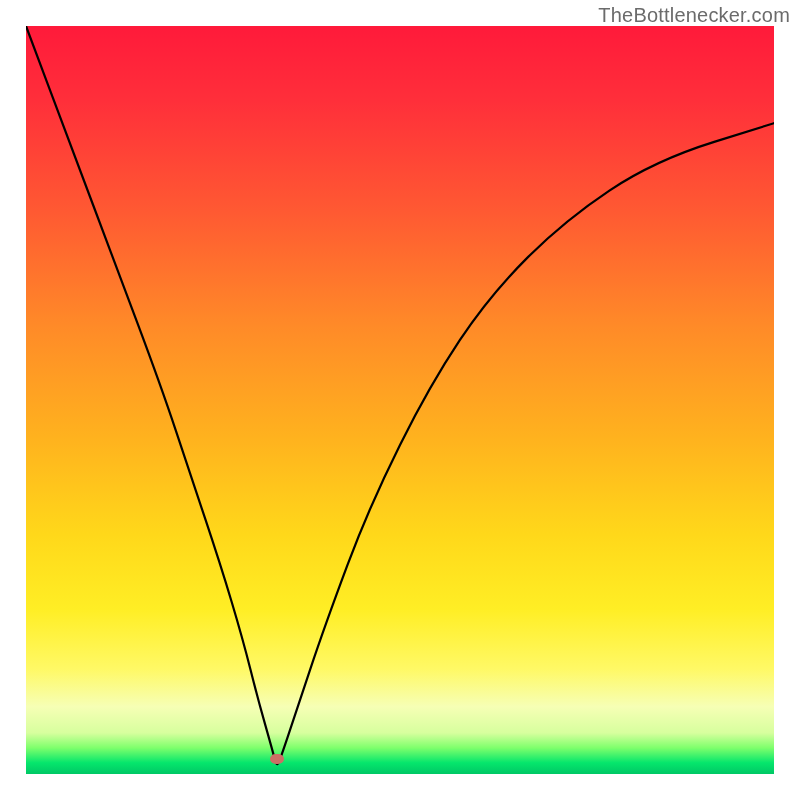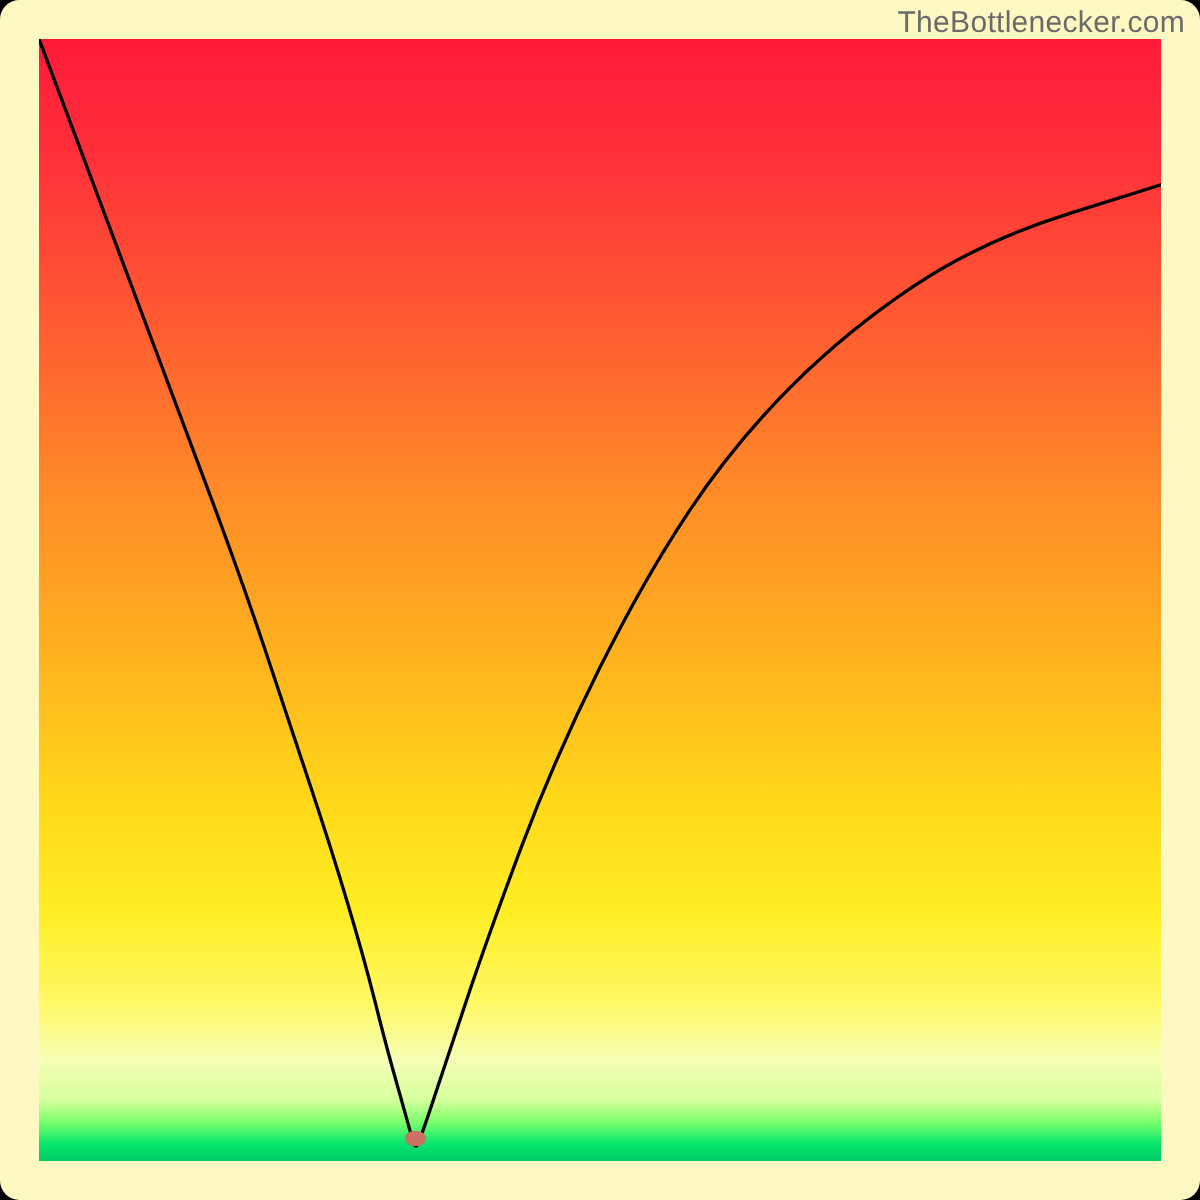--- a/index.html
+++ b/index.html
@@ -8,22 +8,21 @@
     width: 800px;
     height: 800px;
     background: #000;
     font-family: Arial, Helvetica, sans-serif;
     overflow: hidden;
   }
   .frame {
     position: relative;
     width: 800px;
     height: 800px;
-    background: #fef9c3;
-    border-radius: 13px;
+    background: #ffffff;
   }
   .plot {
     position: absolute;
     left: 26px;
     top: 26px;
     width: 748px;
     height: 748px;
     overflow: hidden;
   }
   .gradient {

